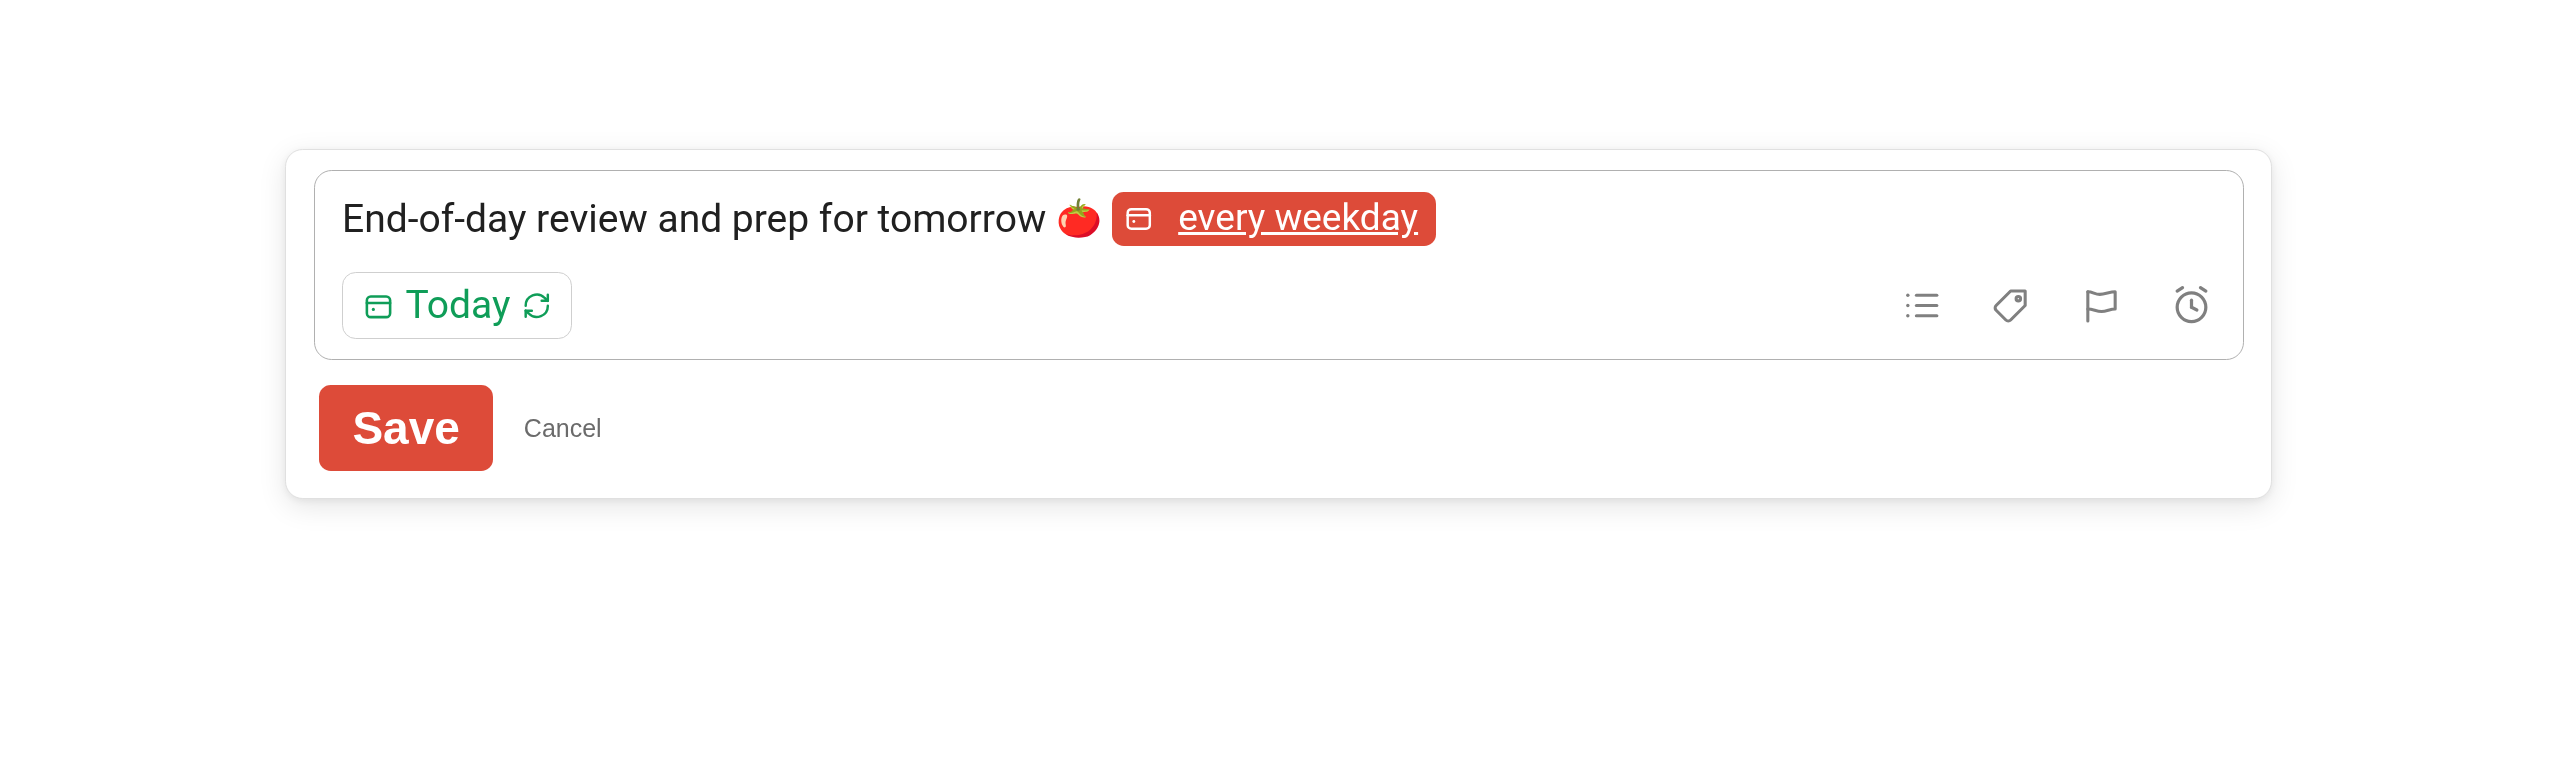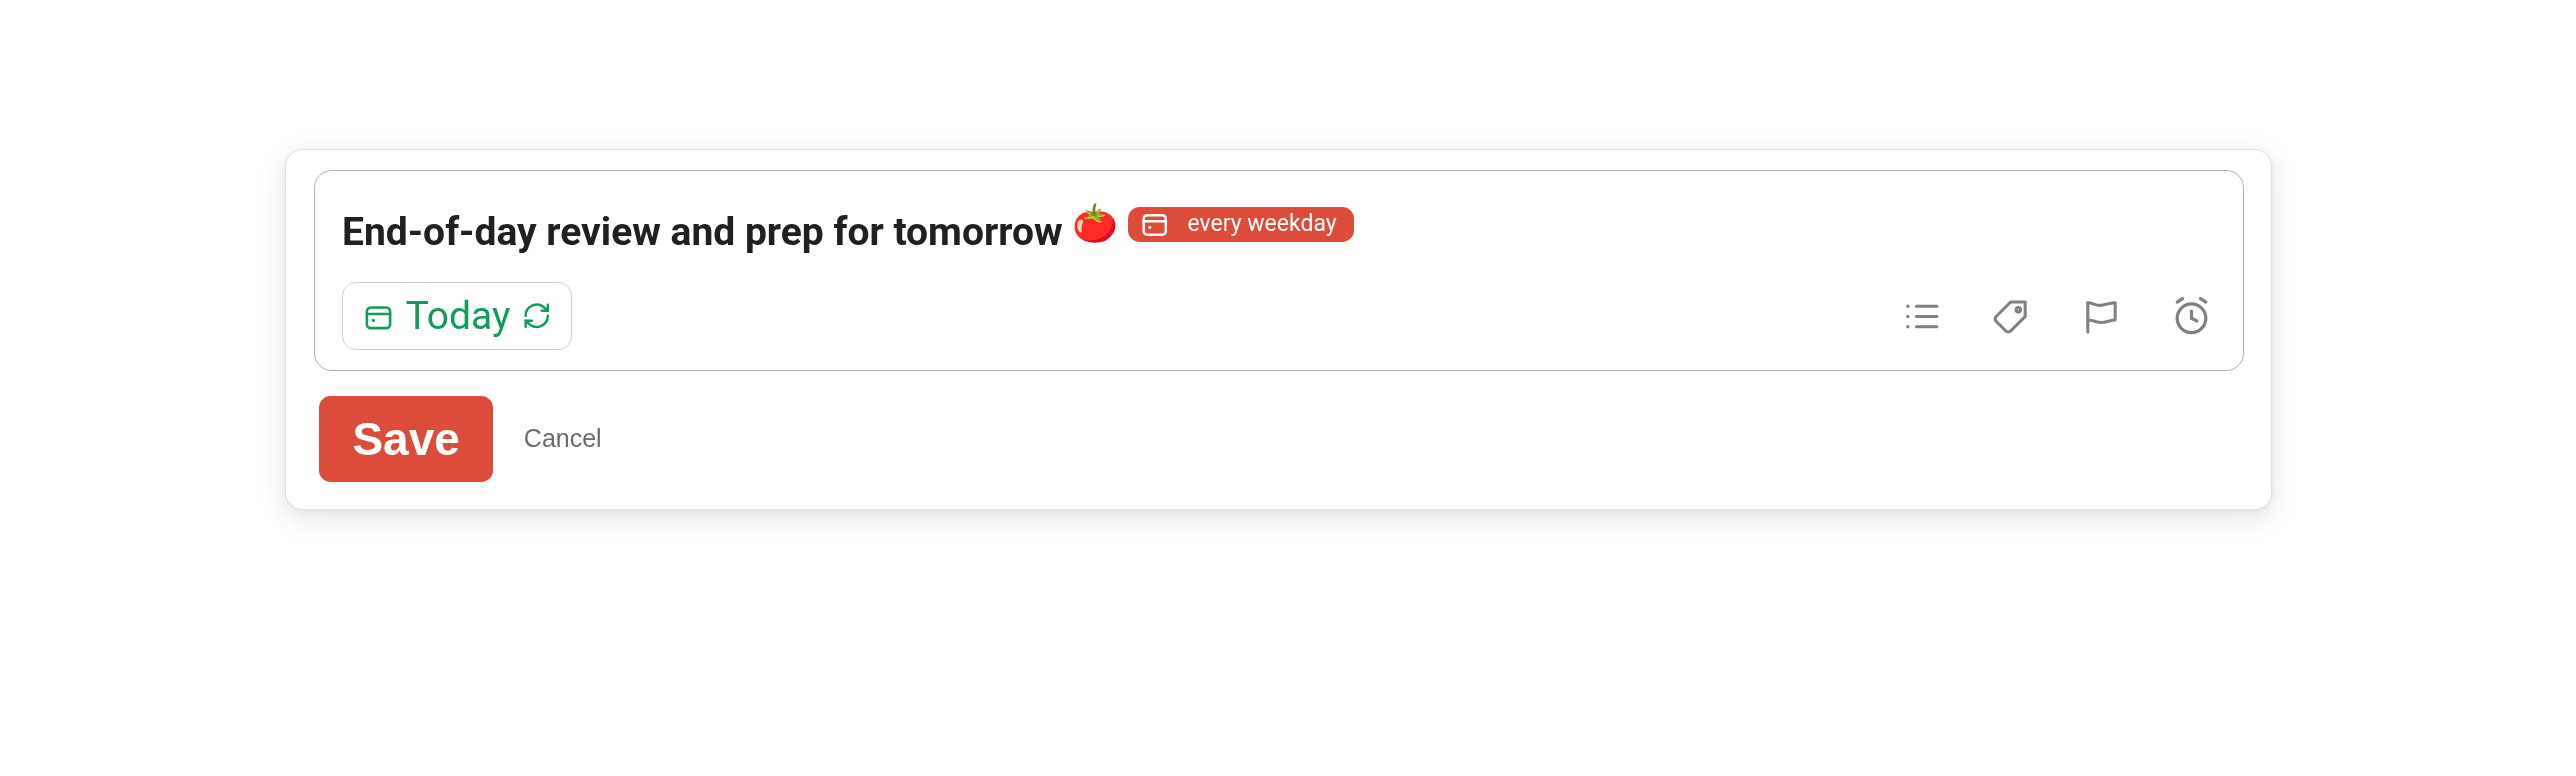--- a/index.html
+++ b/index.html
@@ -33,36 +33,36 @@
     font-size: 39px;
     color: #202020;
     line-height: 1.25;
     display: flex;
     align-items: center;
     flex-wrap: wrap;
     gap: 9.8px;
     margin-bottom: 25.5px;
   }
   .title-text {
-    font-weight: 700;
-    margin-top: 16px;
+    font-weight: 400;
   }
   .emoji {
     font-size: 37px;
   }
   .recur-chip {
     display: inline-flex;
     align-items: center;
-    gap: 18px;
+    gap: 25px;
     background: #dd4b39;
     color: #fff;
-    font-size: 23px;
+    font-size: 37px;
     padding: 2px 17.7px 3.9px 11.8px;
     border-radius: 11.8px;
     line-height: 1.3;
+    text-decoration: underline;
   }
   .recur-chip svg { display: block; }
   .row2 {
     display: flex;
     align-items: center;
     justify-content: space-between;
   }
   .date-chip {
     display: inline-flex;
     align-items: center;

